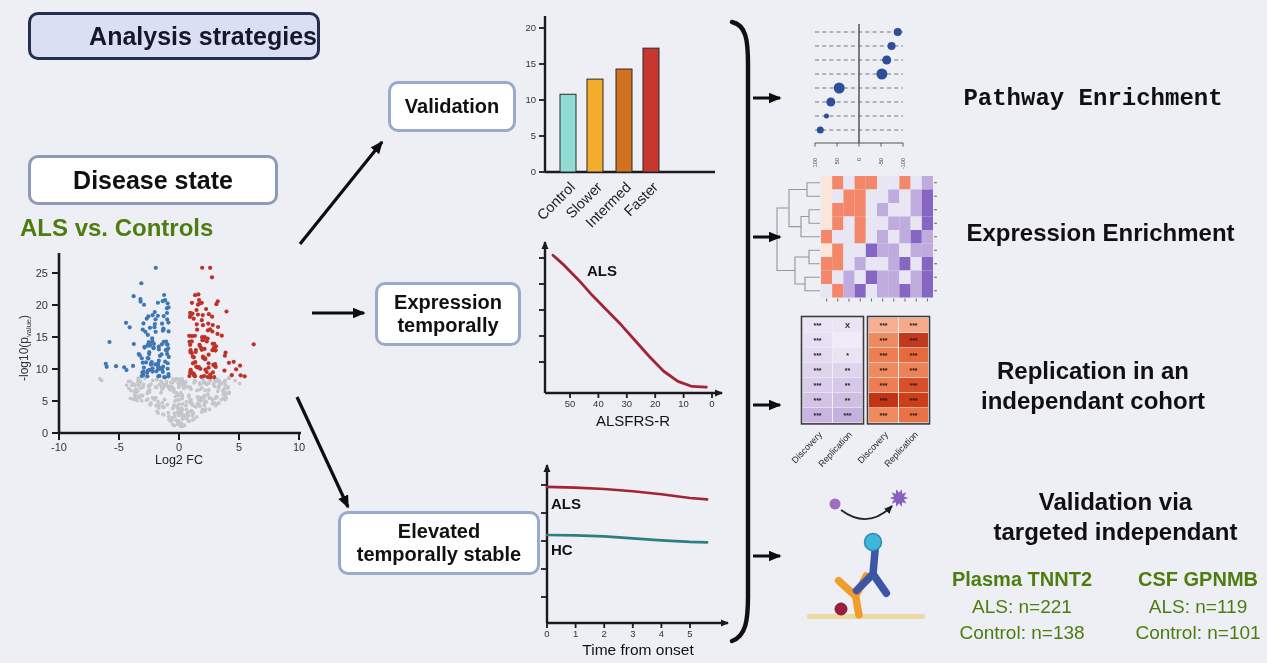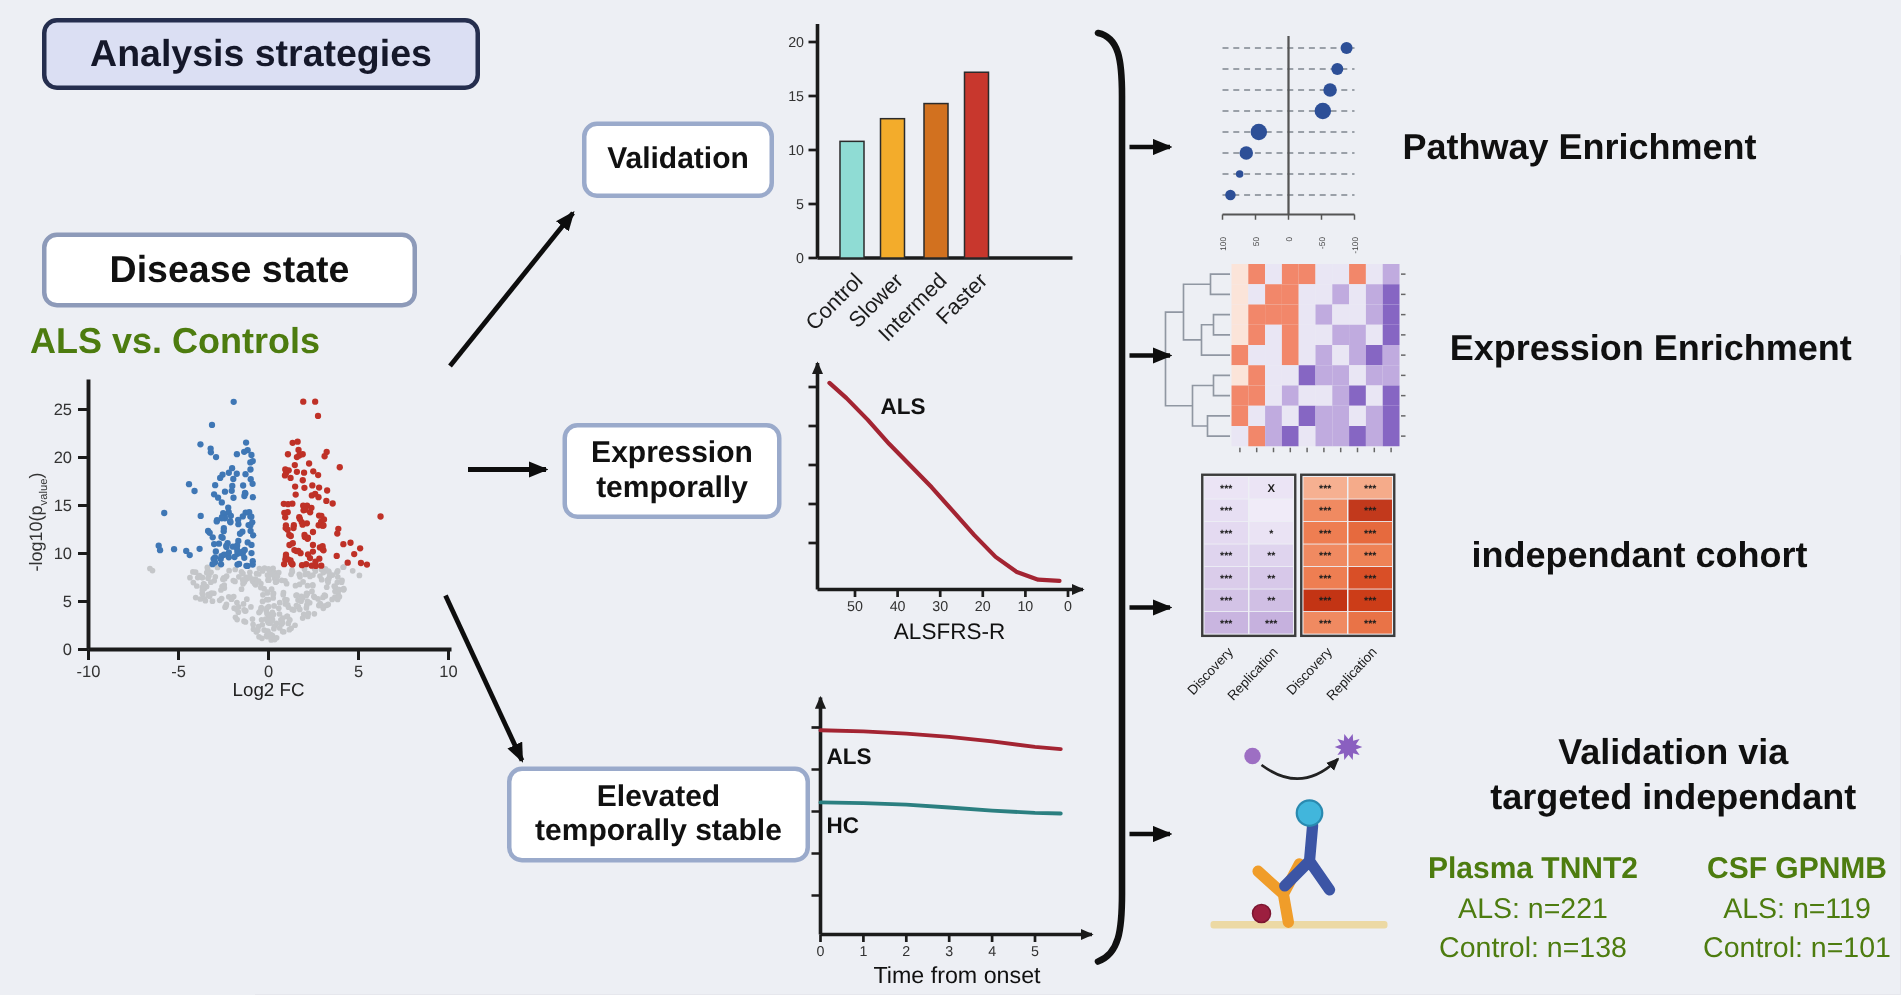--- a/index.html
+++ b/index.html
@@ -1,21 +1,21 @@
 <!DOCTYPE html>
 <html><head>
 <meta charset="utf-8">
 <style>
   html,body{margin:0;padding:0;background:#dfe2e8;}
   .canvas{position:relative;width:1267px;height:663px;background:#edeff4;
     font-family:"Liberation Sans",sans-serif;color:#111;overflow:hidden;}
   .abs{position:absolute;}
   .box{position:absolute;display:flex;flex-direction:column;align-items:center;justify-content:center;
     background:#fff;border:3px solid #9aaacb;border-radius:10px;font-weight:bold;text-align:center;line-height:1.15;}
-  .box.dark{border-color:#252e4e;background:#dbdff3;border-width:3.5px;color:#15182a;}
+  .box.dark{border-color:#252e4e;background:#dbdff3;border-width:3.5px;color:#15182a;align-items:flex-end;}
   .big-label{position:absolute;font-weight:bold;font-size:24px;text-align:center;line-height:1.27;color:#101010;}
   .chart-title{position:absolute;font-weight:bold;font-size:24px;color:#4d7c0f;}
   .assay{position:absolute;text-align:center;font-size:19px;line-height:1.38;color:#4d7c0f;}
   .assay .name{font-weight:bold;font-size:20px;}
   svg{position:absolute;overflow:visible;}
   svg text{font-family:"Liberation Sans",sans-serif;}
 </style>
 </head>
 <body>
 
@@ -913,23 +913,24 @@
       <circle cx="46" cy="131" r="6" fill="#9c1f3f" stroke="#7c1631" stroke-width="1"></circle>
       <g transform="rotate(5 78 96)">
         <path d="M78,72 L78,96 M78,96 L63,114 M78,96 L93,114" fill="none" stroke="#3c55a5" stroke-width="7.5" stroke-linecap="round" stroke-linejoin="round"></path>
       </g>
       <circle cx="78" cy="64" r="8.5" fill="#41b6dc" stroke="#2a8ab0" stroke-width="1.5"></circle>
       <circle cx="40" cy="26" r="5.5" fill="#9d6fc3"></circle>
       <polygon points="113.2,20.0 108.9,21.6 111.4,25.4 107.1,24.2 106.8,28.7 104.0,25.2 101.2,28.7 100.9,24.2 96.6,25.4 99.1,21.6 94.8,20.0 99.1,18.4 96.6,14.6 100.9,15.8 101.2,11.3 104.0,14.8 106.8,11.3 107.1,15.8 111.4,14.6 108.9,18.4" fill="#8a5fc0"></polygon>
       <path d="M46,32 Q73,52 97,28" fill="none" stroke="#222222" stroke-width="1.8" marker-end="url(#ahS)"></path>
     </svg>
 
-  <div class="big-label" style="left:908px;top:84px;width:290px;">Pathway Enrichment</div>
+  <div class="big-label" style="left:948px;top:84px;width:290px;font-family:Liberation Mono, monospace;">Pathway Enrichment</div>
   <div class="big-label" style="left:948px;top:218px;width:305px;">Expression Enrichment</div>
   <div class="big-label" style="left:948px;top:356px;width:290px;">
+    <div>Replication in an</div>
     <div>independant cohort</div>
   </div>
   <div class="big-label" style="left:973px;top:487px;width:285px;">
     <div>Validation via</div>
     <div>targeted independant</div>
   </div>
 
   <div class="assay" style="left:933px;top:566px;width:178px;">
     <div class="name">Plasma TNNT2</div>
     <div>ALS: n=221</div>

